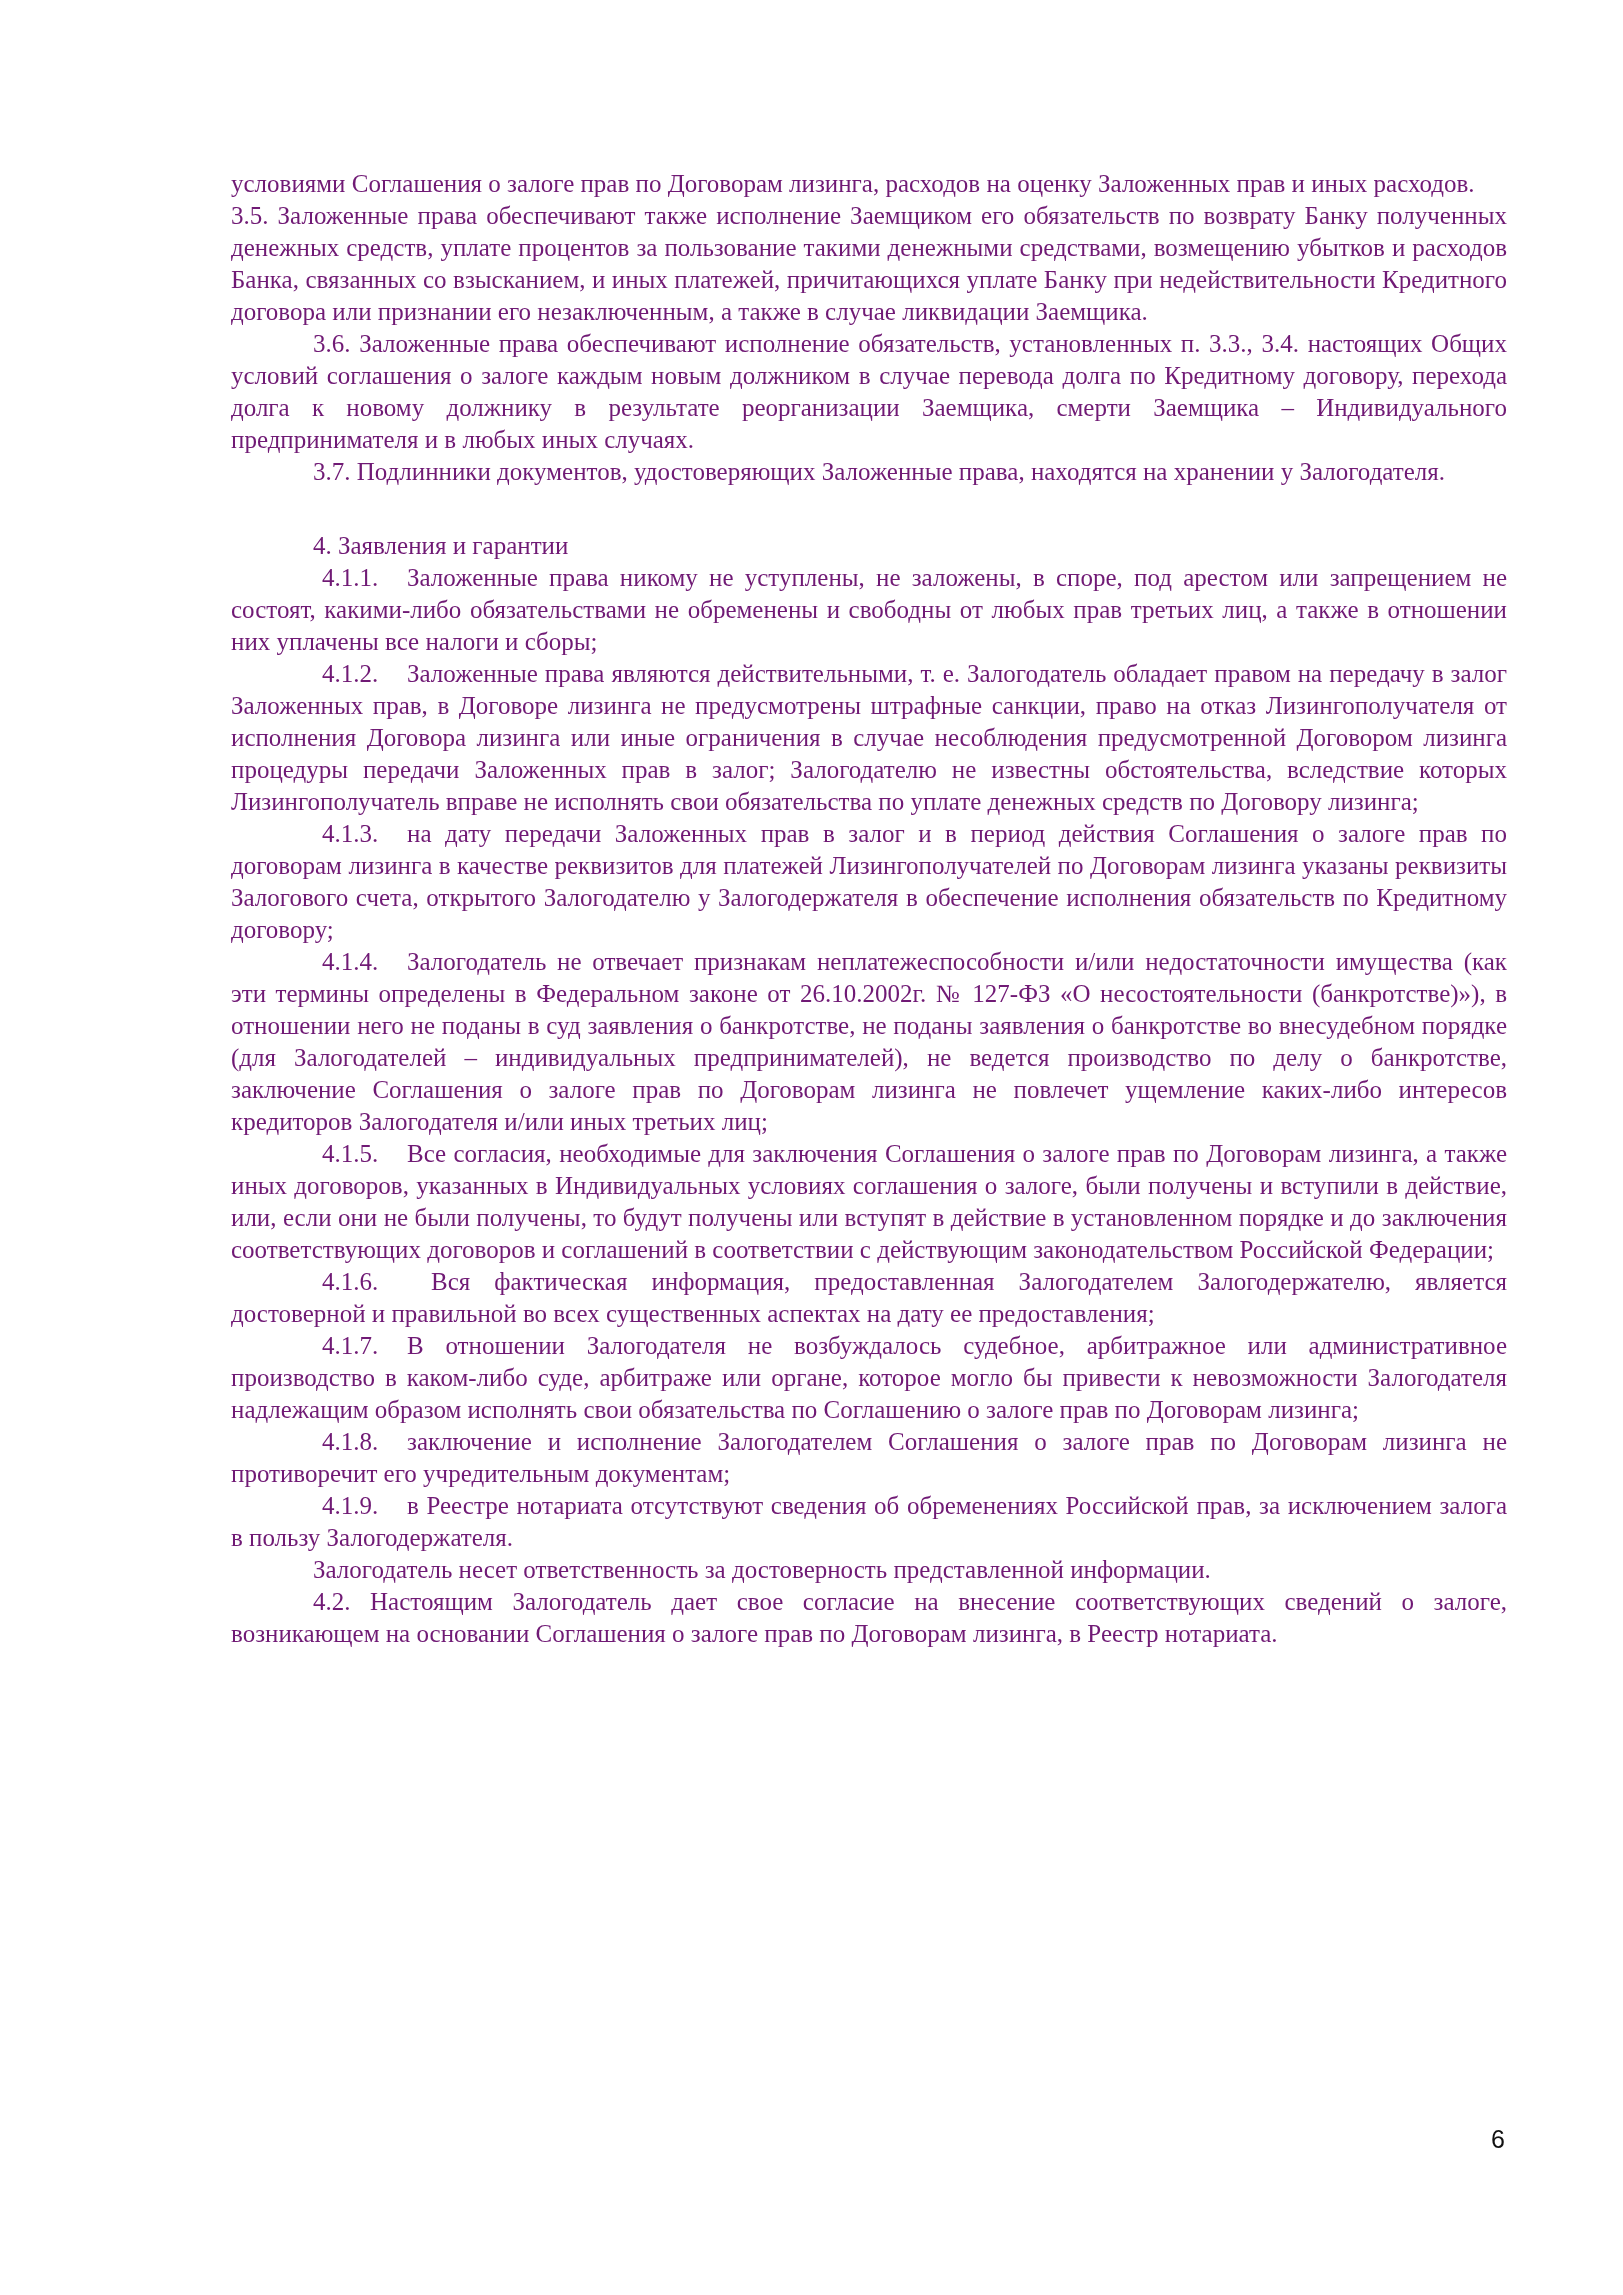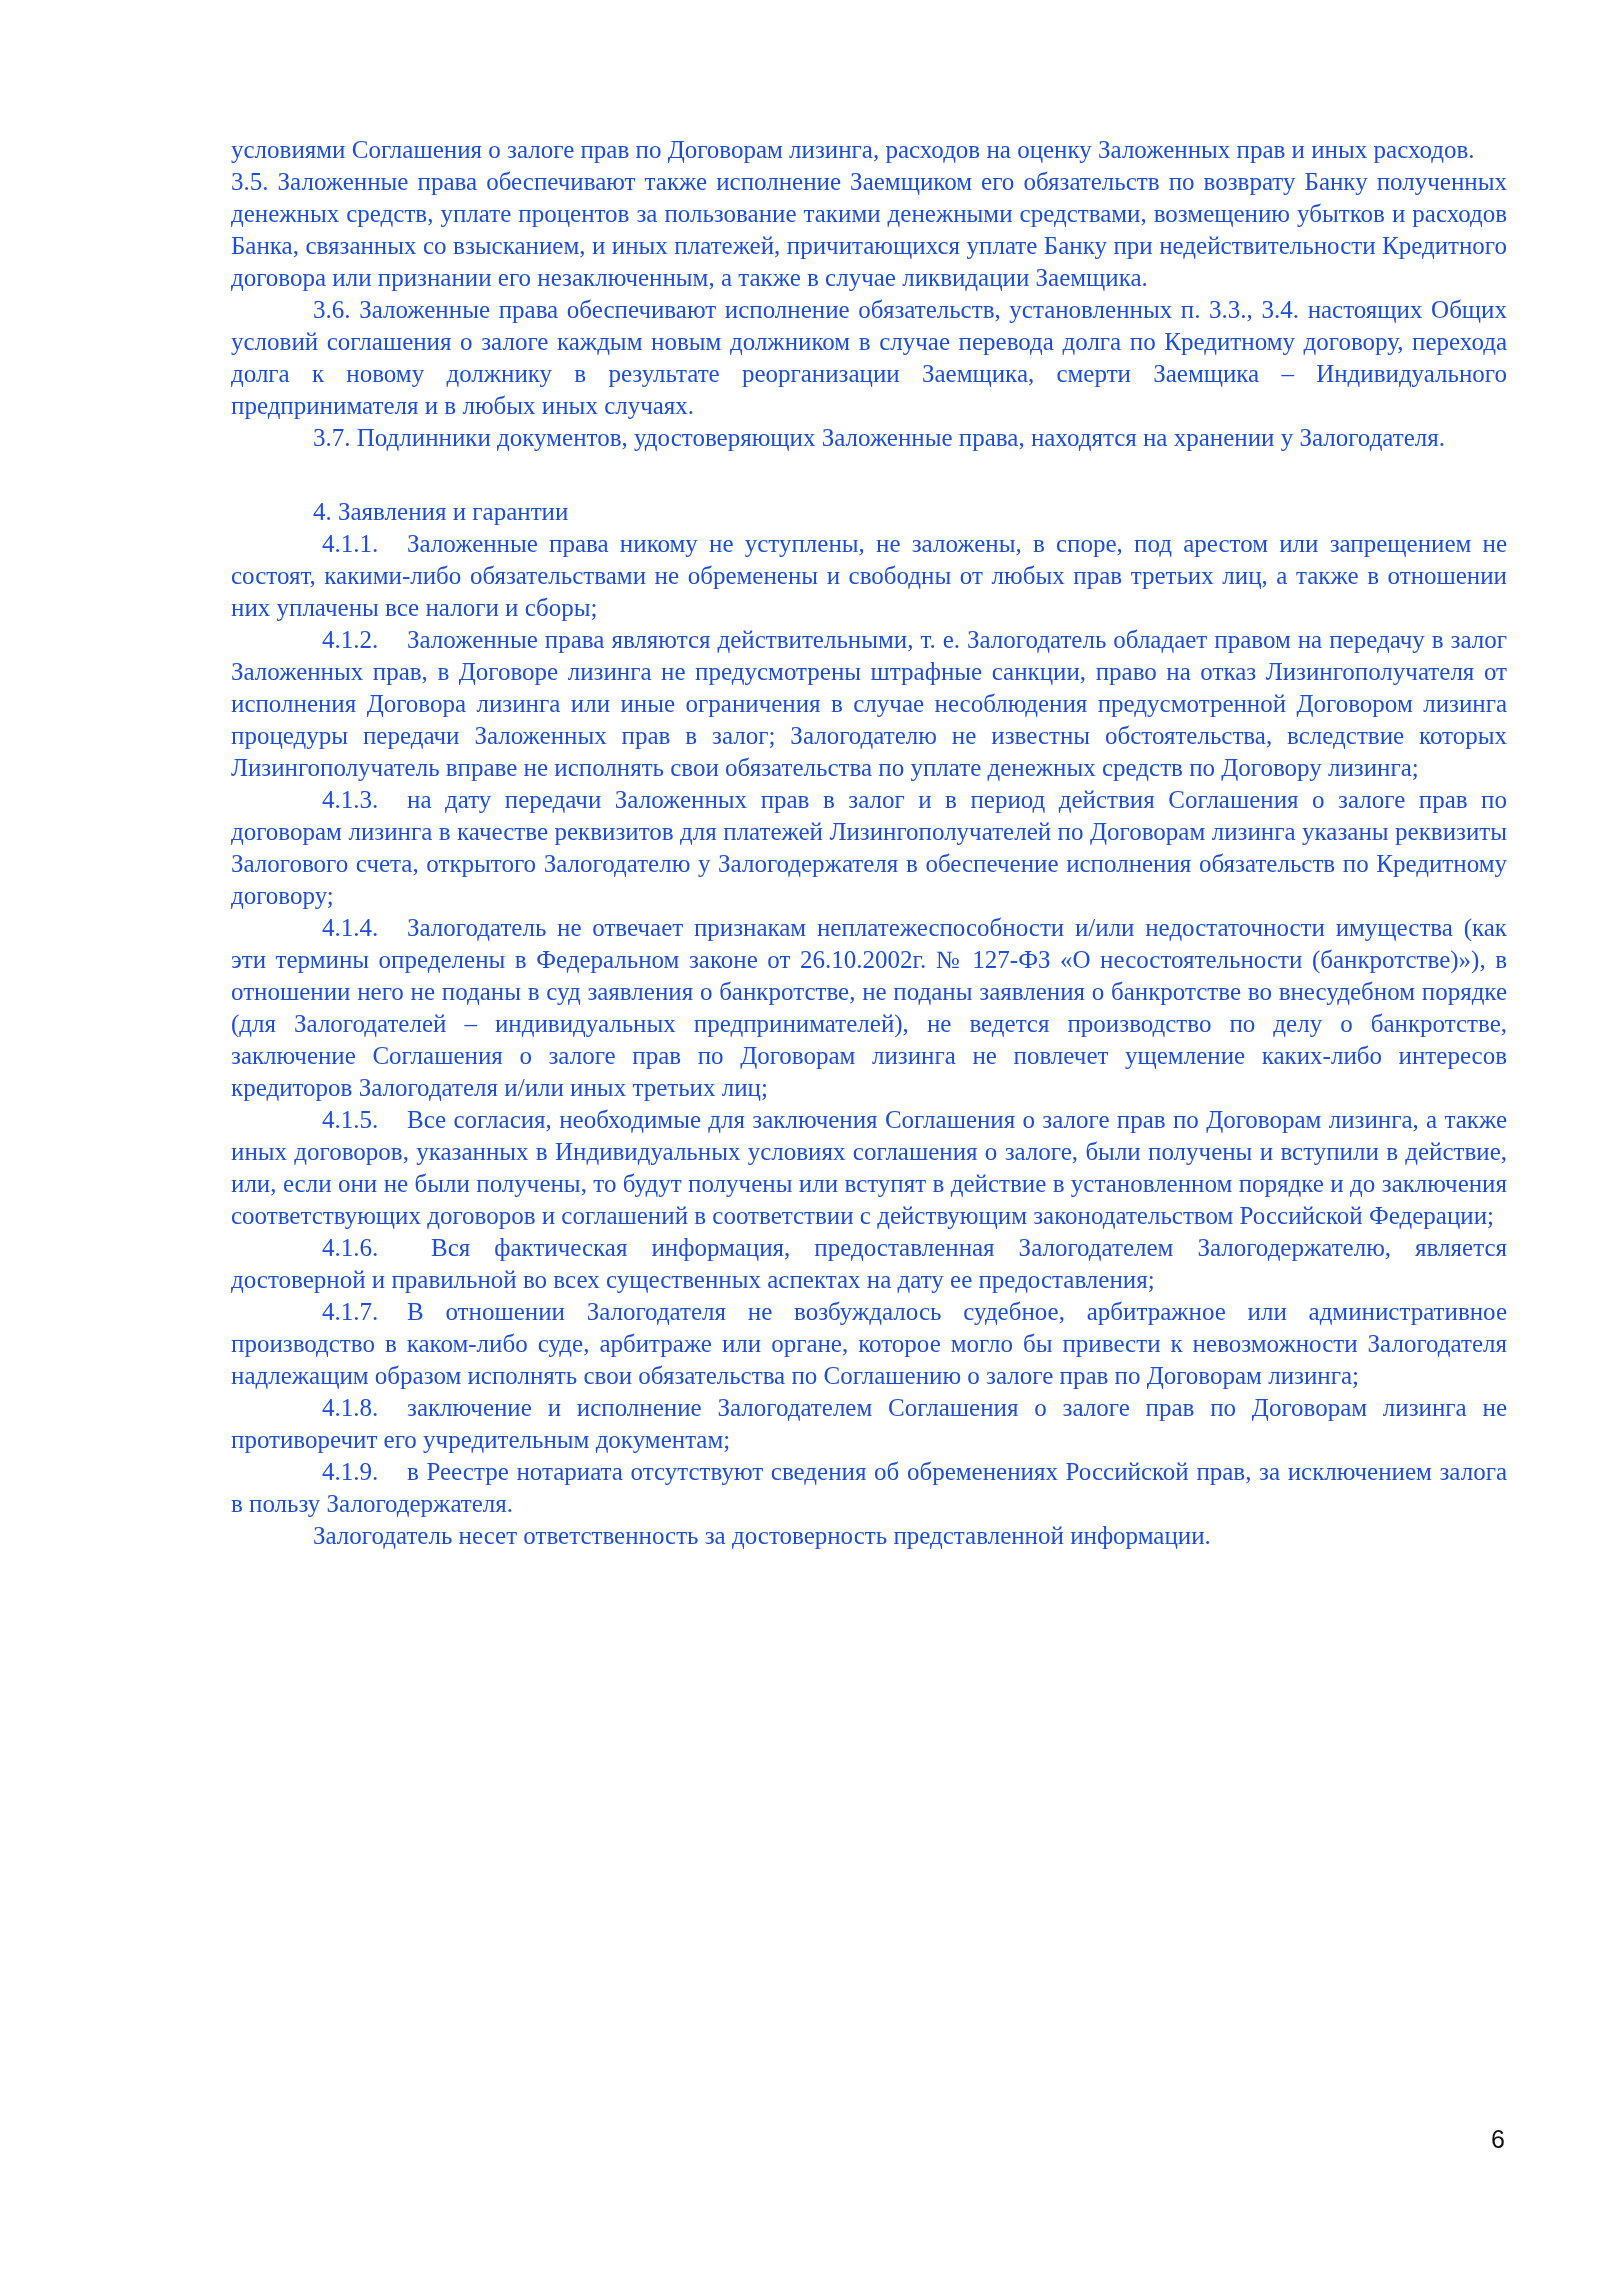--- a/index.html
+++ b/index.html
@@ -2,23 +2,23 @@
 <html style="font-size:13.5px"><head>
 <meta charset="utf-8">
 <style>
   html, body { margin: 0; padding: 0; background: #ffffff; }
   body { width: 1623px; height: 2295px; position: relative; overflow: hidden; }
   .page {
     position: absolute; left: 0; top: 0; width: 1623px; height: 2295px;
     background: #ffffff;
   }
   .content {
-    position: absolute; left: 231px; top: 134px; width: 1276px;
+    position: absolute; left: 231px; top: 168px; width: 1276px;
     font-family: "Liberation Serif", "DejaVu Serif", serif;
-    font-size: 25px; line-height: 32px; color: #1d4ed8;
+    font-size: 25px; line-height: 32px; color: #701a75;
   }
   .p { margin: 0; text-align: justify; text-align-last: left; }
   .ind { text-indent: 82px; }
   .gap { height: 42px; }
   .heading { font-weight: normal; text-indent: 82px; margin: 0; }
   .num { display: inline-block; text-indent: 0; width: 85px; margin-left: 9px; }
   .pagenum {
     position: absolute; left: 1491px; top: 2125px;
     font-family: "Liberation Sans", "DejaVu Sans", sans-serif;
     font-size: 25px; color: #111111;
@@ -43,17 +43,18 @@
     <p class="p ind"><span class="num">4.1.2.</span><span>Заложенные права являются действительными, т. е. Залогодатель обладает правом на передачу в залог Заложенных прав, в Договоре лизинга не предусмотрены штрафные санкции, право на отказ Лизингополучателя от исполнения Договора лизинга или иные ограничения в случае несоблюдения предусмотренной Договором лизинга процедуры передачи Заложенных прав в залог; Залогодателю не известны обстоятельства, вследствие которых Лизингополучатель  вправе не исполнять свои обязательства по уплате денежных средств по Договору лизинга;</span></p>
     <p class="p ind"><span class="num">4.1.3.</span><span>на дату передачи Заложенных прав в залог и в период действия Соглашения о залоге прав по договорам лизинга в качестве реквизитов для платежей Лизингополучателей по Договорам лизинга указаны реквизиты Залогового счета, открытого Залогодателю у Залогодержателя в обеспечение исполнения обязательств по Кредитному договору;</span></p>
     <p class="p ind"><span class="num">4.1.4.</span><span>Залогодатель не отвечает признакам неплатежеспособности и/или недостаточности имущества (как эти термины определены в Федеральном законе от 26.10.2002г. № 127-ФЗ «О несостоятельности (банкротстве)»), в отношении него не поданы в суд заявления о банкротстве, не поданы заявления о банкротстве во внесудебном порядке (для Залогодателей – индивидуальных предпринимателей), не ведется производство по делу о банкротстве, заключение Соглашения о залоге прав по Договорам лизинга не повлечет ущемление каких-либо интересов кредиторов Залогодателя и/или иных третьих лиц;</span></p>
     <p class="p ind"><span class="num">4.1.5.</span><span>Все согласия, необходимые для заключения Соглашения о залоге прав по Договорам лизинга,  а также иных договоров, указанных в Индивидуальных условиях соглашения о залоге, были получены и вступили в действие, или, если они не были получены, то будут получены или вступят в действие в установленном порядке и до заключения соответствующих договоров и соглашений в соответствии с действующим законодательством Российской Федерации;</span></p>
     <p class="p ind"><span class="num">4.1.6.</span><span> Вся фактическая информация, предоставленная Залогодателем Залогодержателю, является достоверной и правильной во всех существенных аспектах на дату ее предоставления;</span></p>
     <p class="p ind"><span class="num">4.1.7.</span><span>В отношении Залогодателя не возбуждалось судебное, арбитражное или административное производство в каком-либо суде, арбитраже или органе, которое могло бы привести к невозможности Залогодателя надлежащим образом исполнять свои обязательства по Соглашению о залоге прав по Договорам лизинга;</span></p>
     <p class="p ind"><span class="num">4.1.8.</span><span>заключение и исполнение Залогодателем Соглашения о залоге прав по Договорам лизинга не противоречит его учредительным документам;</span></p>
     <p class="p ind"><span class="num">4.1.9.</span><span>в Реестре нотариата отсутствуют сведения об обременениях Российской прав, за исключением залога в пользу Залогодержателя.</span></p>
 
     <p class="p ind">Залогодатель несет ответственность за достоверность представленной информации.</p>
+    <p class="p ind">4.2. Настоящим Залогодатель дает свое согласие на внесение соответствующих сведений о залоге, возникающем на основании Соглашения о залоге прав по Договорам лизинга, в Реестр нотариата.</p>
   </div>
 
   <div class="pagenum">6</div>
 </div>
 
 
 </body></html>

